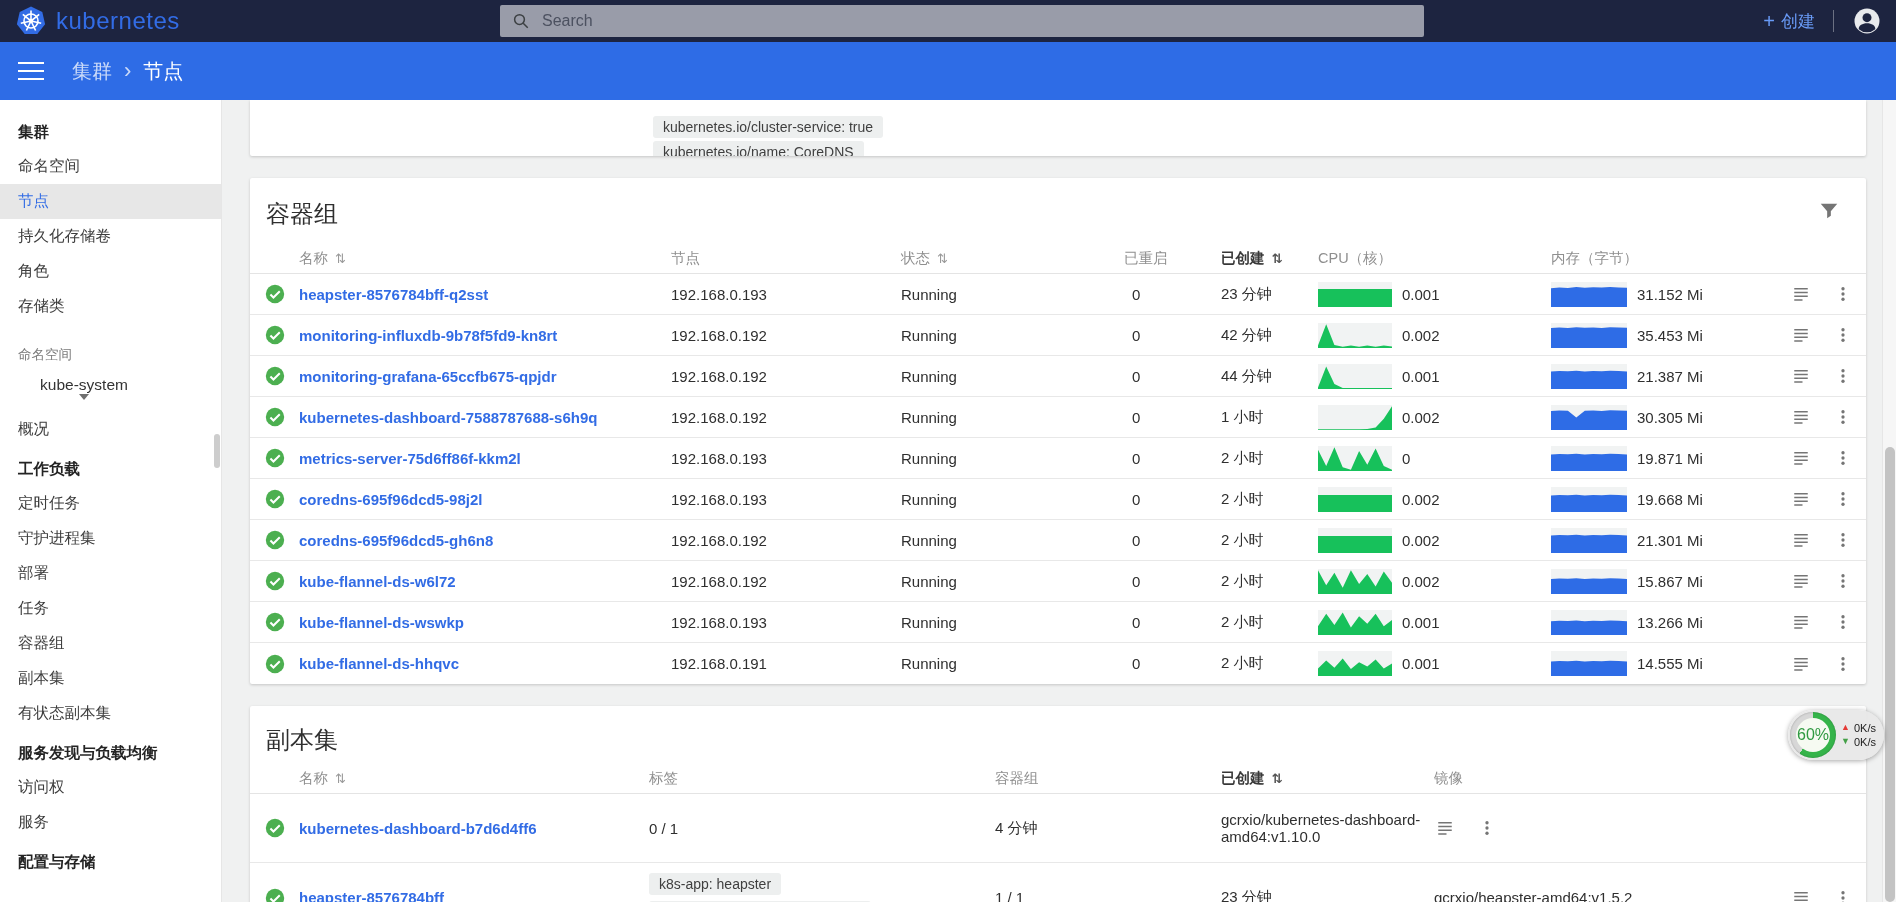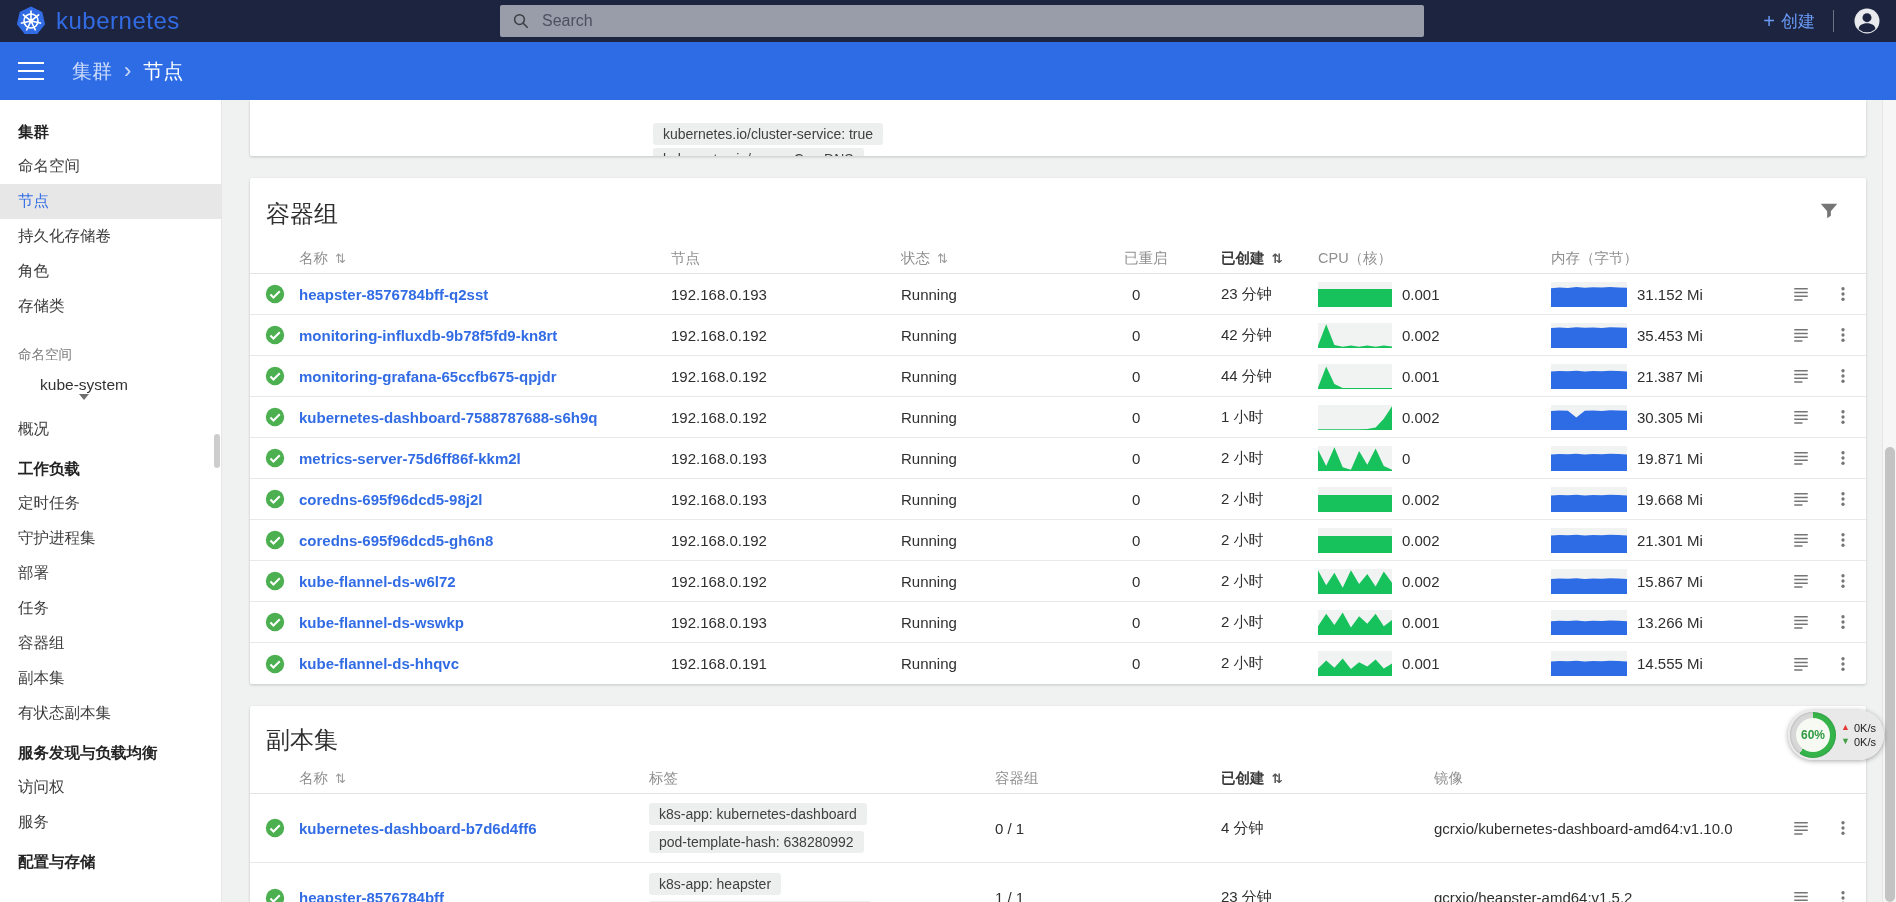--- a/index.html
+++ b/index.html
@@ -34,21 +34,21 @@
   .side-header { padding:12px 18px 6px; font-size:15.5px; font-weight:bold; color:#242424; }
   .side-link { padding:7px 18px; font-size:15.5px; color:#3d3d3d; cursor:pointer; }
   .side-link.active { background:#e7e7e7; color:var(--accent,#326ce5); }
   .side-subheader { padding:22px 18px 4px; font-size:13.5px; color:#7a7a7a; }
   .side-select { margin:8px 18px 12px; width:132px; display:flex; align-items:center; justify-content:space-between; font-size:15.5px; color:#333; cursor:pointer;flex-direction:column; }
   .caret { width:0; height:0; border-left:5px solid transparent; border-right:5px solid transparent; border-top:6px solid #6f6f6f; }
   .side-scroll-thumb { position:absolute; right:1px; top:334px; width:6px; height:34px; background:#cdcdcd; border-radius:3px; cursor:pointer; }
 
   .content { flex:1; background:#f0f1f1; padding:0 30px 0 28px; overflow:hidden; position:relative; }
   .card { background:#fff; border-radius:2px; box-shadow:0 1px 3px rgba(0,0,0,.18); }
-  .card-labels { height:56px; border-radius:0 0 2px 2px; padding:23px 0 0 403px; display:flex; flex-direction:column; gap:3px; align-items:flex-start; overflow:hidden; }
+  .card-labels { height:56px; border-radius:0 0 2px 2px; padding:23px 0 0 403px; display:flex; flex-direction:column; gap:3px; align-items:flex-start; overflow:hidden;justify-content:center; }
   .chip { background:#edefef; border-radius:3px; padding:3px 10px; font-size:14px; color:#3f3f3f; white-space:nowrap; }
 
   .card-head { display:flex; align-items:flex-start; justify-content:space-between; }
   .card2 .card-head { padding:22px 26px 16px 16px; }
   .card3 .card-head { padding:20px 26px 10px 16px; }
   .card-title { font-size:24px; font-weight:400; color:#2f2f2f; line-height:28px; }
   .filter-btn svg { width:22px; height:22px; display:block; cursor:pointer; }
 
   .pods-grid { display:grid; grid-template-columns:49px 372px 230px 223px 97px 97px 233px 239px 78px; align-items:center; }
   .rs-grid   { display:grid; grid-template-columns:49px 350px 346px 226px 213px 356px 78px; align-items:center; }
@@ -74,21 +74,21 @@
   .labels-cell { display:flex; flex-direction:column; gap:6px; align-items:flex-start; justify-content:center; }
   .gap { height:22px; }
 
   
   .vscroll { position:absolute; right:0; top:100px; width:14px; height:802px; background:#f6f6f6; border-left:1px solid #e6e6e6; z-index:30; }
   .vscroll .thumb { position:absolute; left:2px; top:347px; width:10px; height:455px; background:#c3c3c3; border-radius:5px; cursor:pointer; }
 
   
   .monitor { position:absolute; left:1788px; top:710px; display:flex; align-items:center; z-index:60; background:rgba(232,232,232,.95); border-radius:26px; padding:2px 8px 2px 2px; box-shadow:0 1px 5px rgba(0,0,0,.35); cursor:move; }
   .gauge { width:46px; height:46px; border-radius:50%; background:conic-gradient(var(--ring,#35b44a) 0 216deg,#d7d7d7 216deg 360deg); display:flex; align-items:center; justify-content:center; box-shadow:inset 0 0 2px rgba(0,0,0,.3); }
-  .gauge-inner { width:34px; height:34px; border-radius:50%; background:#f6faf2; display:flex; align-items:center; justify-content:center; font-size:12px; font-weight:bold; color:#2f9a41;text-align:right; }
+  .gauge-inner { width:34px; height:34px; border-radius:50%; background:#f6faf2; display:flex; align-items:center; justify-content:center; font-size:16px; font-weight:normal; color:#2f9a41;text-align:right; }
   .speeds { display:flex; flex-direction:column; gap:2px; margin-left:5px; }
   .speed { display:flex; align-items:center; gap:4px; font-size:11px; color:#222; line-height:1.1; }
   .arrow { font-size:9px; }
   .arrow.up { color:var(--up,#e53935); }
   .arrow.down { color:var(--down,#43a047); }
 </style>
 </head>
 <body>
 
 <header class="topbar">
@@ -675,24 +675,20 @@
         </div>
       <div id="rs-rows">
           <div class="row rs-row rs-grid">
     <span class="cell status-cell">
       <svg class="check" viewBox="0 0 24 24">
         <circle class="check-bg" cx="12" cy="12" r="10"></circle>
                 <path class="check-mark" d="M7 12.6l3.3 3.3L17.2 9"></path>
       </svg>
     </span>
     <span class="cell"><a class="link">kubernetes-dashboard-b7d6d4ff6</a></span>
-    <span class="cell labels-cell">
-              <span class="chip">k8s-app: kubernetes-dashboard</span>
-              <span class="chip">pod-template-hash: 638280992</span>
-            </span>
     <span class="cell">0 / 1</span>
     <span class="cell">4 分钟</span>
     <span class="cell">gcrxio/kubernetes-dashboard-amd64:v1.10.0</span>
     <span class="cell actions">
       <svg viewBox="0 0 24 24">
         <g stroke="#757575" stroke-width="2">
                   <line x1="3" y1="5" x2="21" y2="5"></line>
                   <line x1="3" y1="10" x2="21" y2="10"></line>
                   <line x1="3" y1="15" x2="21" y2="15"></line>
                   <line x1="3" y1="20" x2="14" y2="20"></line>

